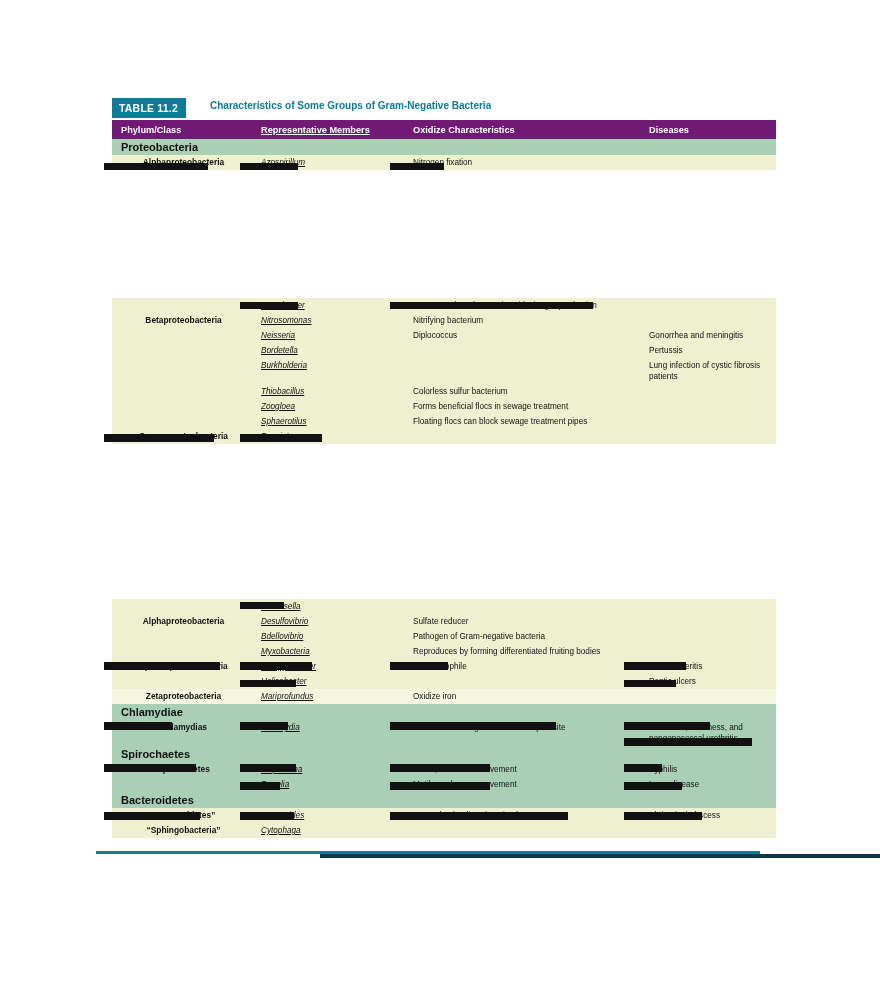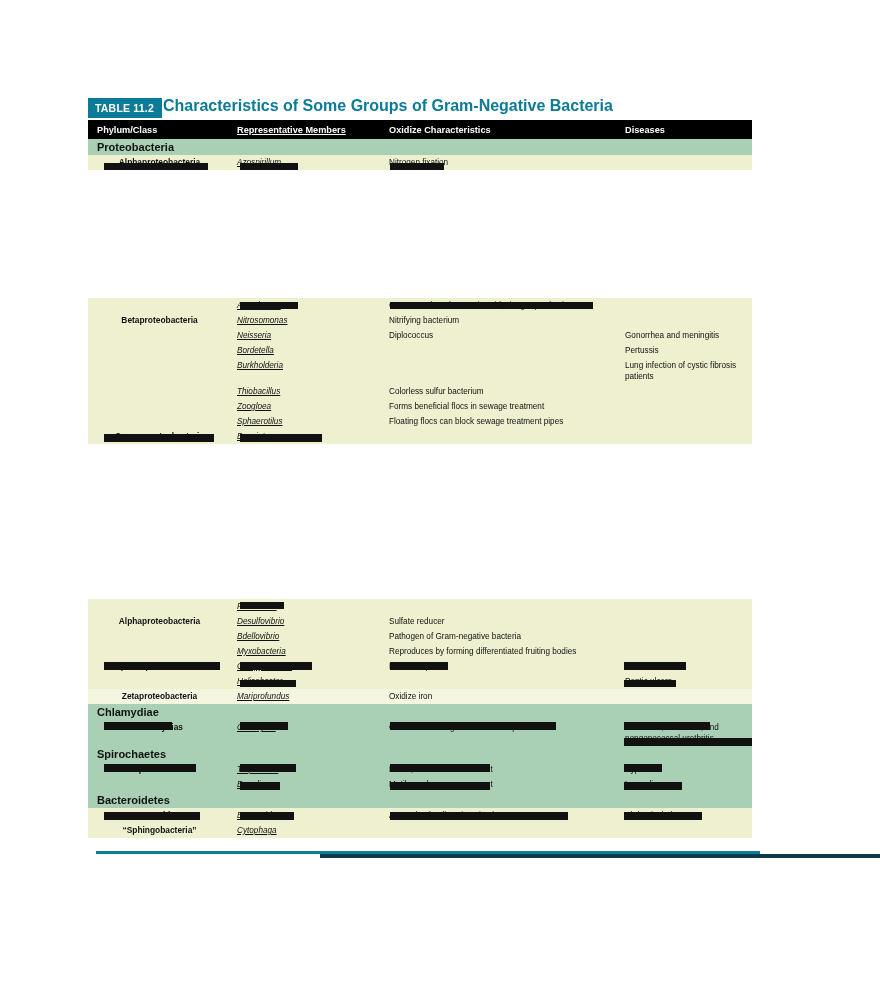--- a/index.html
+++ b/index.html
@@ -11,21 +11,21 @@
     width: 880px;
     height: 983px;
     position: relative;
     font-family: "Liberation Sans", sans-serif;
     color: #111111;
     overflow: hidden;
   }
 
   #table-wrap {
     position: absolute;
-    left: 88px;
+    left: 112px;
     top: 98px;
     width: 664px;
   }
 
   
   .title-row {
     display: flex;
     align-items: stretch;
     height: 20px;
   }
@@ -34,32 +34,32 @@
     color: #ffffff;
     font-size: 10.5px;
     font-weight: bold;
     letter-spacing: .2px;
     padding: 2px 8px 2px 7px;
     line-height: 16px;
     white-space: nowrap;
   }
   .title-text {
     color: #0b7b97;
-    font-size: 16px;
+    font-size: 10px;
     font-weight: bold;
     line-height: 16px;
-    padding-left: 1px;
+    padding-left: 24px;
     white-space: nowrap;
     overflow: hidden;
   }
 
   
   .head-row {
     display: flex;
-    background: #000000;
+    background: #701a75;
     color: #ffffff;
     font-size: 9.2px;
     font-weight: bold;
     height: 19px;
     align-items: center;
     margin-top: 2px;
   }
   .head-row > div { padding-left: 9px; box-sizing: border-box; }
 
   

